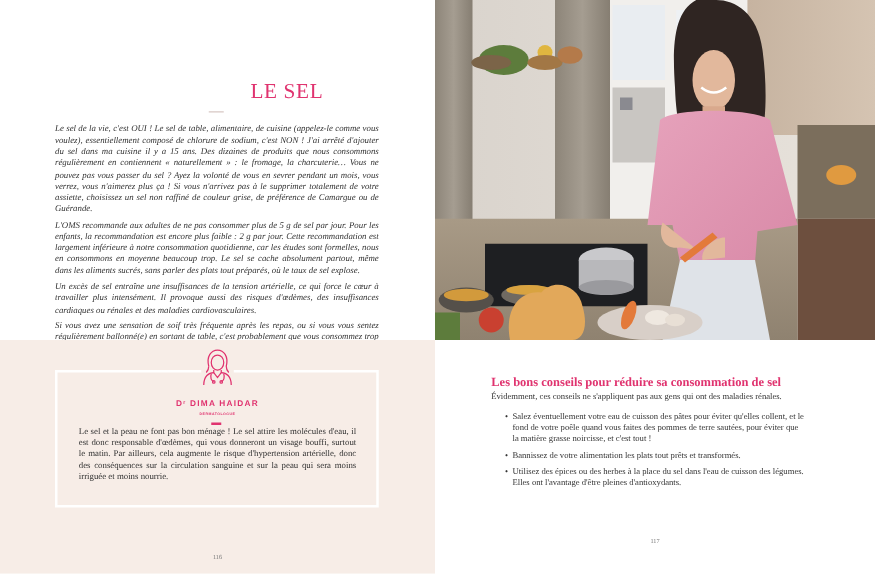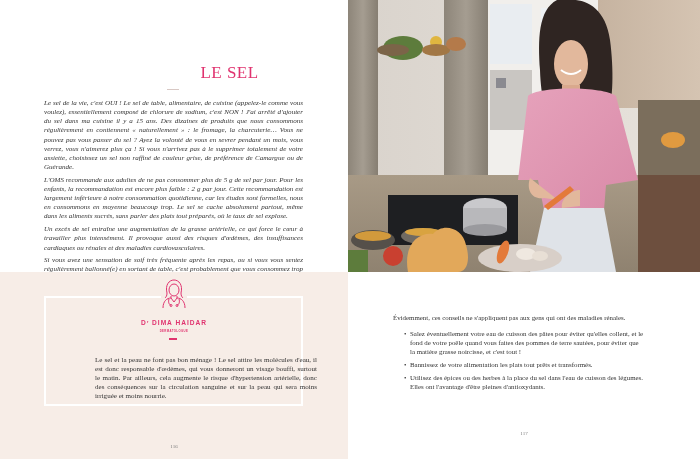--- a/index.html
+++ b/index.html
@@ -38,22 +38,22 @@
       color: #e0336f; font-size: 6.6px; letter-spacing: 1px;
     }
     .expert-name sup { font-size: 4px; vertical-align: 2px; }
     .expert-role {
       position: absolute; left: 0; width: 348px; top: 57px; text-align: center;
       font-family: "Liberation Sans", "DejaVu Sans", sans-serif; font-weight: bold;
       color: #e0336f; font-size: 2.8px; letter-spacing: 0.4px;
     }
     .expert-rule { position: absolute; left: 169px; top: 66px; width: 8px; height: 1.5px; background: #e0336f; }
     .expert-text {
-      position: absolute; left: 63px; width: 222px; top: 84px;
-      font-size: 7.05px; line-height: 9.1px; text-align: justify; color: #333; margin-left: 32px;
+      position: absolute; left: 63px; width: 222px; top: 69px;
+      font-size: 7.05px; line-height: 9.1px; text-align: justify; color: #333;
     }
     .page-num-left { position: absolute; left: 0; width: 348px; top: 172px; text-align: center; font-size: 5px; color: #7a7a7a; }
 
     .photo { position: absolute; left: 0; top: 0; width: 352px; height: 272px; overflow: hidden; background: #d9d2c9; }
 
     .section-heading {
       position: absolute; left: 45px; top: 301px;
       font-family: "Liberation Serif", "DejaVu Serif", serif;
       font-size: 10px; color: #e0336f; white-space: nowrap;
     }
@@ -68,21 +68,21 @@
 
 <div class="page-left">
   <h1 class="title">
     <span class="line">LE SEL</span>
   </h1>
   <div class="title-rule"></div>
 
   <div class="body-text">
     <p>Le sel de la vie, c'est OUI ! Le sel de table, alimentaire, de cuisine (appelez-le comme vous voulez), essentiellement composé de chlorure de sodium, c'est NON ! J'ai arrêté d'ajouter du sel dans ma cuisine il y a 15 ans. Des dizaines de produits que nous consommons régulièrement en contiennent « naturellement » : le fromage, la charcuterie… Vous ne pouvez pas vous passer du sel ? Ayez la volonté de vous en sevrer pendant un mois, vous verrez, vous n'aimerez plus ça ! Si vous n'arrivez pas à le supprimer totalement de votre assiette, choisissez un sel non raffiné de couleur grise, de préférence de Camargue ou de Guérande.</p>
     <p>L'OMS recommande aux adultes de ne pas consommer plus de 5 g de sel par jour. Pour les enfants, la recommandation est encore plus faible : 2 g par jour. Cette recommandation est largement inférieure à notre consommation quotidienne, car les études sont formelles, nous en consommons en moyenne beaucoup trop. Le sel se cache absolument partout, même dans les aliments sucrés, sans parler des plats tout préparés, où le taux de sel explose.</p>
-    <p>Un excès de sel entraîne une augmentation de la grasse artérielle, ce qui force le cœur à travailler plus intensément. Il provoque aussi des risques d'œdèmes, des insuffisances cardiaques ou rénales et des maladies cardiovasculaires.</p>
+    <p>Un excès de sel entraîne une insuffisances de la tension artérielle, ce qui force le cœur à travailler plus intensément. Il provoque aussi des risques d'œdèmes, des insuffisances cardiaques ou rénales et des maladies cardiovasculaires.</p>
     <p>Si vous avez une sensation de soif très fréquente après les repas, ou si vous vous sentez régulièrement ballonné(e) en sortant de table, c'est probablement que vous consommez trop de sel.</p>
   </div>
 
   <div class="expert-panel">
     <div class="expert-box"></div>
     <div class="expert-icon">
       <svg width="26" height="30" viewBox="0 0 26 30" fill="none" stroke="#e0336f" stroke-width="1">
         <path d="M6 14 C4 6, 8 1, 13 1 C18 1, 22 6, 20 14 C20 17, 21 18, 22 19"></path>
         <path d="M6 14 C6 17, 5 18, 4 19"></path>
         <ellipse cx="13" cy="11" rx="5" ry="6"></ellipse>
@@ -165,20 +165,21 @@
       <path d="M60 272 C55 245,70 232,85 234 C95 222,115 228,118 245 C123 262,118 272,110 272 Z" fill="#e2a85a"></path>
       <ellipse cx="172" cy="258" rx="42" ry="14" fill="#d8cfc8"></ellipse>
       <ellipse cx="155" cy="252" rx="5" ry="12" fill="#e37a3a" transform="rotate(20 155 252)"></ellipse>
       <ellipse cx="178" cy="254" rx="10" ry="6" fill="#efe8e0"></ellipse>
       <ellipse cx="192" cy="256" rx="8" ry="5" fill="#e8dfd5"></ellipse>
       <rect x="0" y="250" width="20" height="22" fill="#5d7c3c"></rect>
       <ellipse cx="325" cy="140" rx="12" ry="8" fill="#e09a40"></ellipse>
     </svg>
   </div>
 
+  <h2 class="section-heading">Les bons conseils pour réduire sa consommation de sel</h2>
   <p class="section-intro">Évidemment, ces conseils ne s'appliquent pas aux gens qui ont des maladies rénales.</p>
   <ul class="tips">
     <li>Salez éventuellement votre eau de cuisson des pâtes pour éviter qu'elles collent, et le fond de votre poêle quand vous faites des pommes de terre sautées, pour éviter que la matière grasse noircisse, et c'est tout !</li>
     <li>Bannissez de votre alimentation les plats tout prêts et transformés.</li>
     <li>Utilisez des épices ou des herbes à la place du sel dans l'eau de cuisson des légumes. Elles ont l'avantage d'être pleines d'antioxydants.</li>
   </ul>
   <div class="page-num-right">117</div>
 </div>
 
 </body></html>

